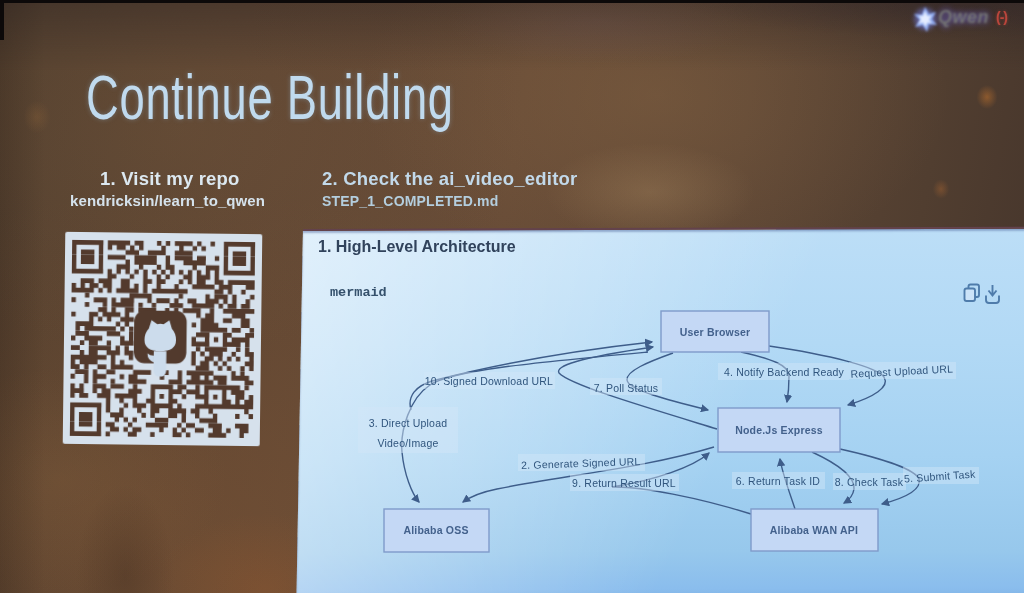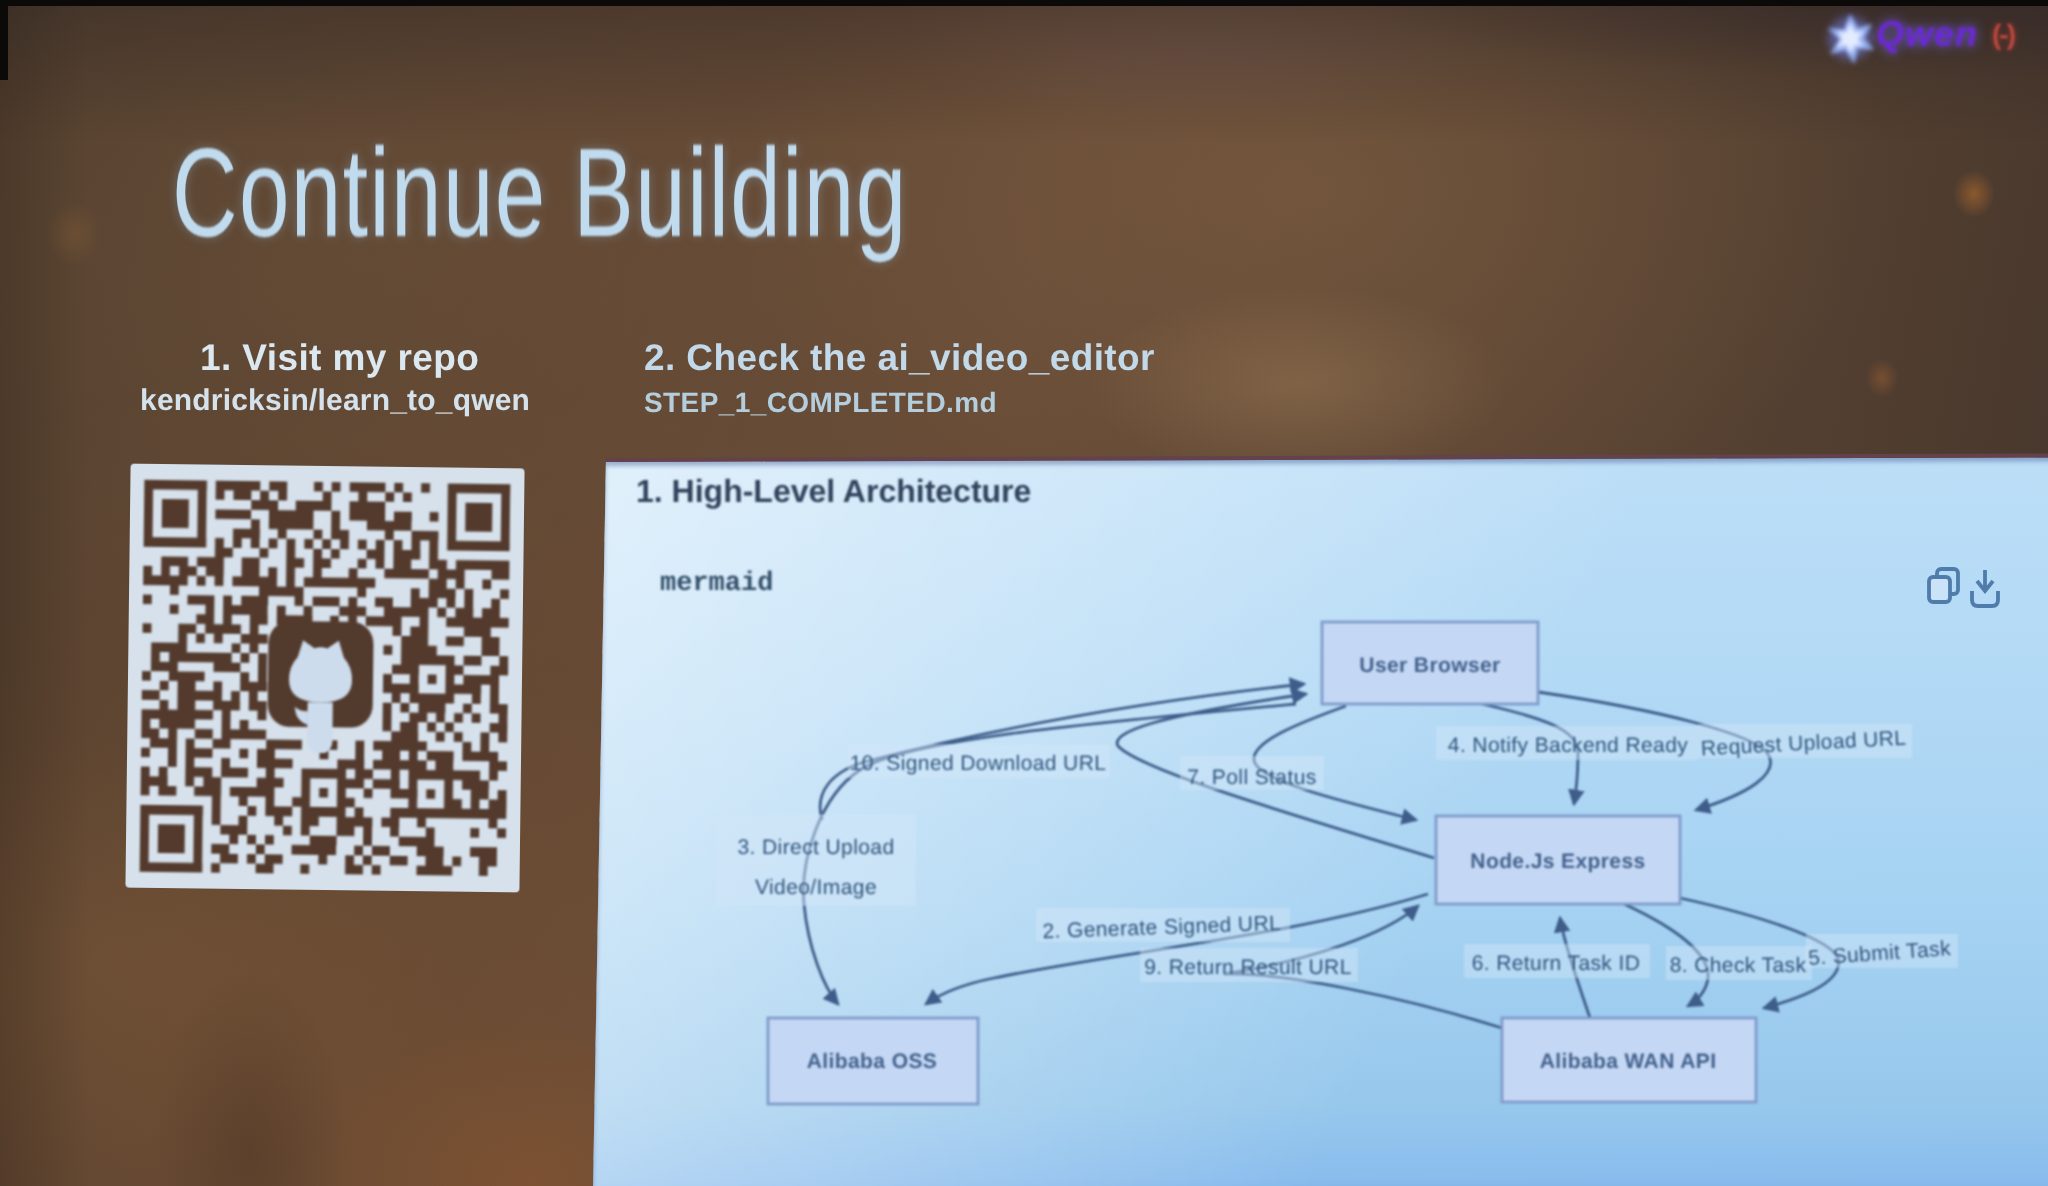--- a/index.html
+++ b/index.html
@@ -24,21 +24,21 @@
 .title{position:absolute;left:86px;top:61px;font-size:63px;font-weight:400;color:#c0daee;letter-spacing:1px;transform:scaleX(.72);transform-origin:left top;white-space:nowrap;text-shadow:0 0 6px rgba(150,190,220,.35);filter:blur(.4px);z-index:2;}
 .h1a{position:absolute;left:100px;top:168px;font-size:18.5px;font-weight:700;color:#dce8f0;letter-spacing:.2px;filter:blur(.35px);z-index:2;}
 .h1b{position:absolute;left:70px;top:192px;font-size:15px;font-weight:700;color:#d5e2ec;letter-spacing:.1px;filter:blur(.35px);z-index:2;}
 .h2a{position:absolute;left:322px;top:168px;font-size:18.5px;font-weight:700;color:#c2d9ea;letter-spacing:.2px;filter:blur(.35px);z-index:2;}
 .h2b{position:absolute;left:322px;top:193px;font-size:14px;font-weight:700;color:#b4cede;letter-spacing:.2px;filter:blur(.35px);z-index:2;}
 .qrcard{position:absolute;left:64px;top:233px;width:197px;height:212px;background:#d6e1ec;border-radius:2px;transform:rotate(.7deg);z-index:2;filter:blur(.3px);}
 .cardbg{position:absolute;left:303px;top:229px;width:736px;height:378px;background:linear-gradient(115deg, rgba(255,255,255,.55) 0%, rgba(255,255,255,.25) 32%, rgba(255,255,255,0) 58%),linear-gradient(180deg,#bcdef7 0%,#b2d9f5 30%,#a5d2f2 60%,#97c8ec 85%,#8abded 95%,#7aace0 100%);transform:skewX(-1.2deg) rotate(-0.18deg);transform-origin:left top;border-top:2px solid #63424c;box-shadow:inset 0 2px 2px rgba(70,95,150,.45);z-index:1;}
 .cardtext{position:absolute;left:318px;top:238px;font-size:16px;font-weight:700;color:#31435c;letter-spacing:0px;filter:blur(.45px);z-index:3;}
 .mermaid{position:absolute;left:330px;top:285px;font-family:"Liberation Mono",monospace;font-size:13.5px;font-weight:700;color:#35516c;filter:blur(.45px);z-index:3;}
 .qwen{position:absolute;left:908px;top:4px;z-index:7;}
-.qwentxt{position:absolute;left:938px;top:7px;font-size:18px;font-weight:700;font-style:italic;color:#6d28d9;letter-spacing:.5px;text-shadow:0 0 6px rgba(120,110,250,.8);filter:blur(.8px);z-index:7;}
+.qwentxt{position:absolute;left:938px;top:7px;font-size:18px;font-weight:700;font-style:italic;color:#737373;letter-spacing:.5px;text-shadow:0 0 6px rgba(120,110,250,.8);filter:blur(.8px);z-index:7;}
 .minus{position:absolute;left:996px;top:9px;font-size:14px;font-weight:700;color:#bb463c;letter-spacing:-1px;text-shadow:0 0 3px rgba(190,70,60,.55);filter:blur(.6px);z-index:7;}
 svg text{font-family:"Liberation Sans",sans-serif;}
 .diag{position:absolute;left:300px;top:220px;z-index:4;filter:blur(.55px);}
 .icons{position:absolute;left:962px;top:282px;z-index:4;filter:blur(.35px);}
 </style></head>
 <body>
 <div id="all" style="position:absolute;inset:0;filter:blur(.3px)">
 <div class="topdark"></div>
 <div class="cardbg"></div>
 <div class="vig"></div>

